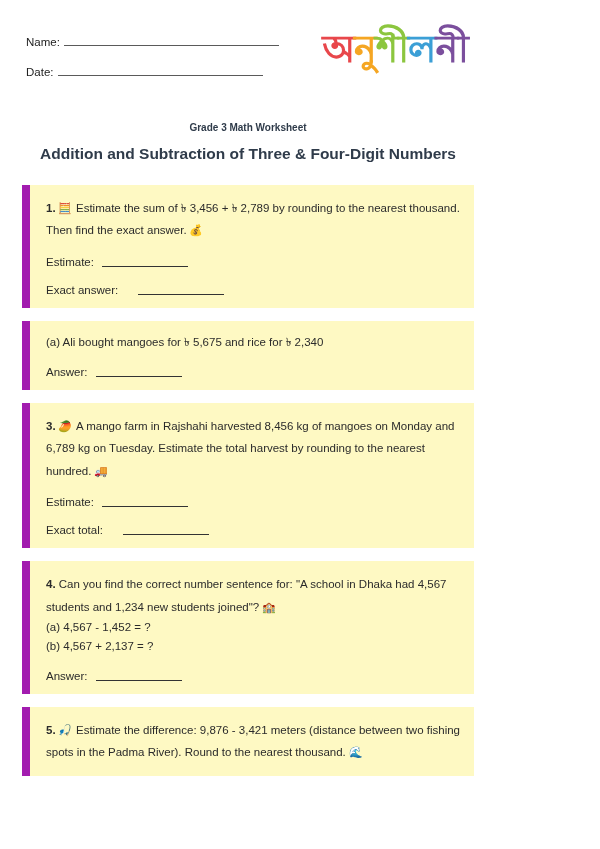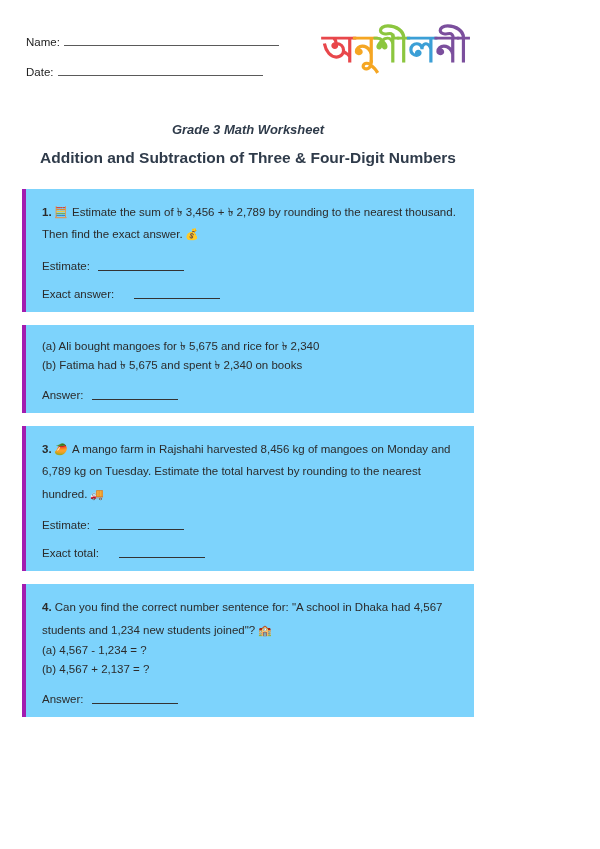--- a/index.html
+++ b/index.html
@@ -68,41 +68,40 @@
     font-family: "DejaVu Sans", sans-serif;
   }
   .logo span { display: inline-block; }
 
   
   .titles {
     text-align: center;
     padding: 14px 30px 0 30px;
   }
   .title-main {
-    font-size: 13px;
+    font-size: 10px;
     font-weight: bold;
     color: #2f3b4a;
     margin-bottom: 12px;
-    font-style: italic;
   }
   .title-sub {
     font-size: 15.5px;
     font-weight: bold;
     color: #2f3b4a;
   }
 
   
   .questions {
     margin-top: 22px;
     padding: 0 22px;
     box-sizing: border-box;
   }
   .qcard {
-    background: #7dd3fc;
-    border-left: 4px solid #a21caf;
+    background: #fef9c3;
+    border-left: 8px solid #a21caf;
     box-sizing: border-box;
     padding: 12px 14px 12px 16px;
     margin-bottom: 13px;
   }
   .qline {
     font-size: 11.5px;
     line-height: 1.95;
     color: #2b2b2b;
   }
   .qline b { font-weight: bold; }
@@ -164,41 +163,43 @@
           <span class="answer-label">Estimate:</span>
           <span class="answer-line"></span>
         </div>
         <div class="answer-row">
           <span class="answer-label">Exact answer:</span>
           <span class="answer-line"></span>
         </div>
       </div>
       <div class="qcard">
         <div class="qopt">(a) Ali bought mangoes for ৳ 5,675 and rice for ৳ 2,340</div>
-        <div class="qopt">(b) Fatima had ৳ 5,675 and spent ৳ 2,340 on books</div>
         <div class="answer-row">
           <span class="answer-label">Answer:</span>
           <span class="answer-line"></span>
         </div>
       </div>
       <div class="qcard">
         <div class="qline"><b>3. </b><span class="emoji">🥭 </span><span>A mango farm in Rajshahi harvested 8,456 kg of mangoes on Monday and 6,789 kg on Tuesday. Estimate the total harvest by rounding to the nearest hundred. </span><span class="emoji">🚚</span></div>
         <div class="answer-row">
           <span class="answer-label">Estimate:</span>
           <span class="answer-line"></span>
         </div>
         <div class="answer-row">
           <span class="answer-label">Exact total:</span>
           <span class="answer-line"></span>
         </div>
       </div>
       <div class="qcard">
         <div class="qline"><b>4. </b><span>Can you find the correct number sentence for: "A school in Dhaka had 4,567 students and 1,234 new students joined"? </span><span class="emoji">🏫</span></div>
-        <div class="qopt">(a) 4,567 - 1,234 = ?</div>
+        <div class="qopt">(a) 4,567 - 1,452 = ?</div>
         <div class="qopt">(b) 4,567 + 2,137 = ?</div>
         <div class="answer-row">
           <span class="answer-label">Answer:</span>
           <span class="answer-line"></span>
         </div>
       </div>
+      <div class="qcard">
+        <div class="qline"><b>5. </b><span class="emoji">🎣 </span><span>Estimate the difference: 9,876 - 3,421 meters (distance between two fishing spots in the Padma River). Round to the nearest thousand. </span><span class="emoji">🌊</span></div>
+      </div>
     </div>
 
 </div>
 
 </body></html>

